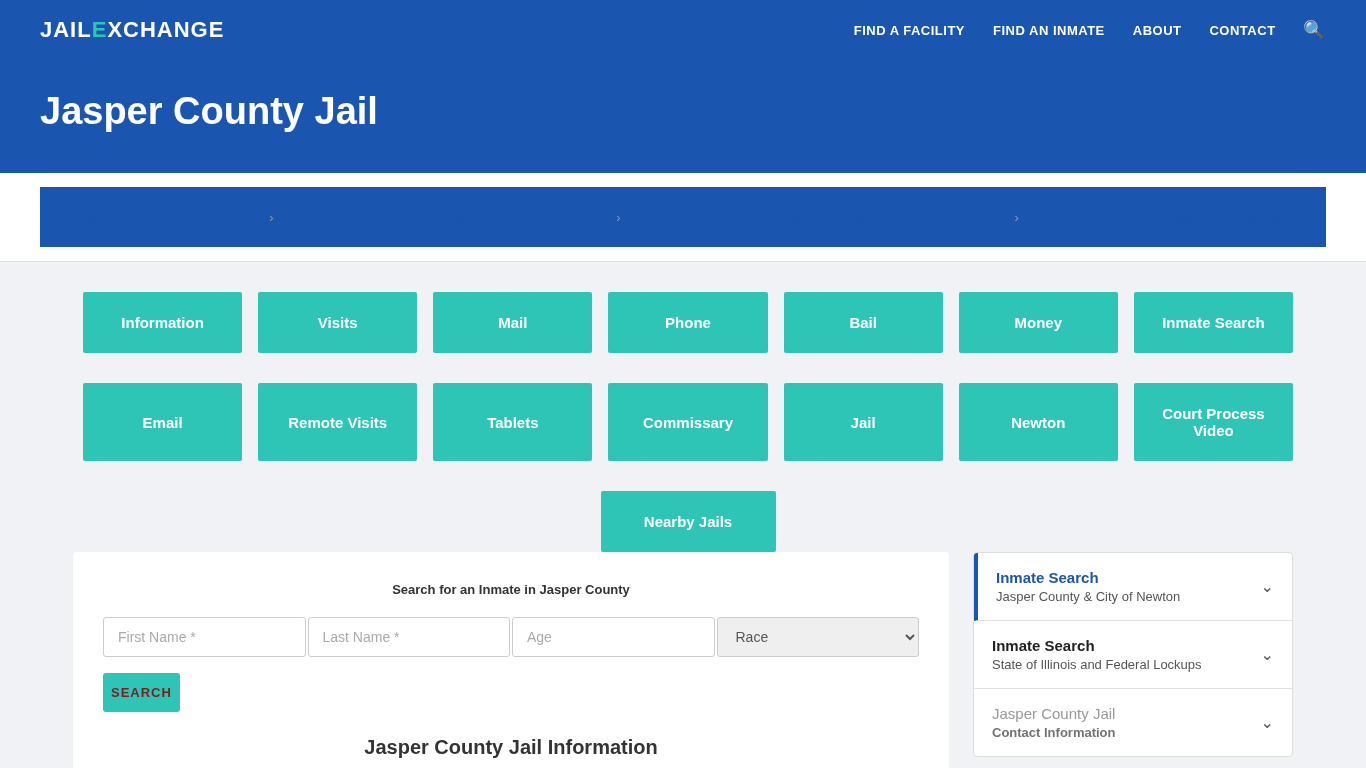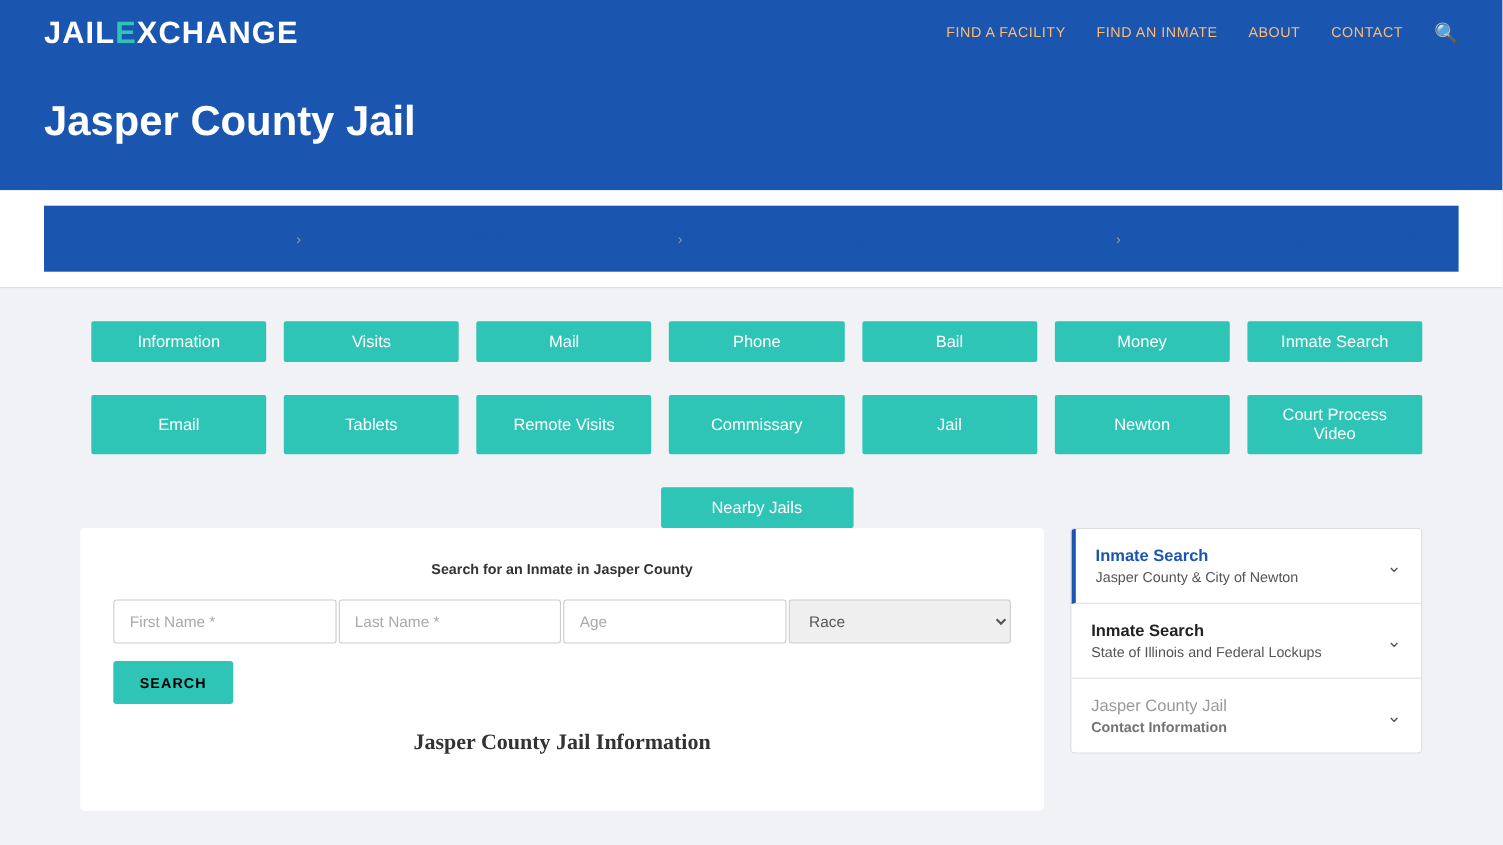--- a/index.html
+++ b/index.html
@@ -8,37 +8,37 @@
     
     nav {
       background: #1a56b0;
       padding: 0 40px;
       display: flex;
       align-items: center;
       justify-content: space-between;
       height: 60px;
     }
     .logo {
-      font-size: 28px;
+      font-size: 22px;
       font-weight: 900;
       color: #fff;
       letter-spacing: 1px;
     }
     .logo span { color: #2ec4b6; }
     .nav-links {
       display: flex;
       align-items: center;
       gap: 28px;
       list-style: none;
     }
     .nav-links li a {
-      color: #fdba74;
+      color: #ffffff;
       text-decoration: none;
       font-size: 13px;
-      font-weight: 400;
+      font-weight: 700;
       letter-spacing: 0.5px;
       text-transform: uppercase;
     }
     .search-icon-nav {
       color: #fff;
       font-size: 18px;
       cursor: pointer;
     }
 
     
@@ -83,23 +83,23 @@
       display: flex;
       flex-wrap: wrap;
       gap: 6px;
       justify-content: center;
       margin-bottom: 30px;
     }
     .jail-btn {
       background: #2ec4b6;
       color: #fff;
       border: none;
-      padding: 10px 18px;
+      padding: 22px 18px;
       font-size: 15px;
-      font-weight: 400;
+      font-weight: 700;
       cursor: pointer;
       min-width: 145px;
       flex: 1 1 130px;
       max-width: 175px;
       text-align: center;
       border-radius: 2px;
       transition: background 0.2s;
       margin-left: 10px;
     }
     .jail-btn.nearby {
@@ -140,23 +140,23 @@
       border-radius: 3px;
       padding: 10px 14px;
       font-size: 14px;
       flex: 1;
       min-width: 100px;
       color: #555;
     }
     .search-form-row input::placeholder { color: #aaa; }
     .search-btn {
       background: #2ec4b6;
-      color: #000000;
+      color: #7f1d1d;
       border: none;
-      padding: 12px 24px;
+      padding: 12px 8px;
       font-size: 13px;
       font-weight: 700;
       letter-spacing: 1px;
       cursor: pointer;
       border-radius: 3px;
       text-transform: uppercase;
     }
 
     
     .sidebar {
@@ -250,22 +250,22 @@
     <button class="jail-btn">Information</button>
     <button class="jail-btn">Visits</button>
     <button class="jail-btn">Mail</button>
     <button class="jail-btn">Phone</button>
     <button class="jail-btn">Bail</button>
     <button class="jail-btn">Money</button>
     <button class="jail-btn">Inmate Search</button>
   </div>
   <div class="btn-grid">
     <button class="jail-btn">Email</button>
+    <button class="jail-btn">Remote Visits</button>
     <button class="jail-btn">Tablets</button>
-    <button class="jail-btn">Remote Visits</button>
     <button class="jail-btn">Commissary</button>
     <button class="jail-btn">Jail</button>
     <button class="jail-btn">Newton</button>
     <button class="jail-btn">Court Process Video</button>
   </div>
   <div class="btn-row-center">
     <button class="jail-btn nearby">Nearby Jails</button>
   </div>
 
   <div class="bottom-section">
@@ -281,21 +281,21 @@
           <option>White</option>
           <option>Black</option>
           <option>Hispanic</option>
           <option>Asian</option>
           <option>Other</option>
         </select>
       </div>
       <button class="search-btn">SEARCH</button>
 
       
-      <div class="info-section" style="margin-top:24px; padding: 0; font-family: Liberation Serif, serif;">
+      <div class="info-section" style="margin-top:24px; padding: 0;">
         <h2>Jasper County Jail Information</h2>
       </div>
     </div>
 
     <div class="sidebar">
       <div class="sidebar-card">
 
         <div class="sidebar-item active">
           <div class="sidebar-item-text">
             <div class="title">Inmate Search</div>

